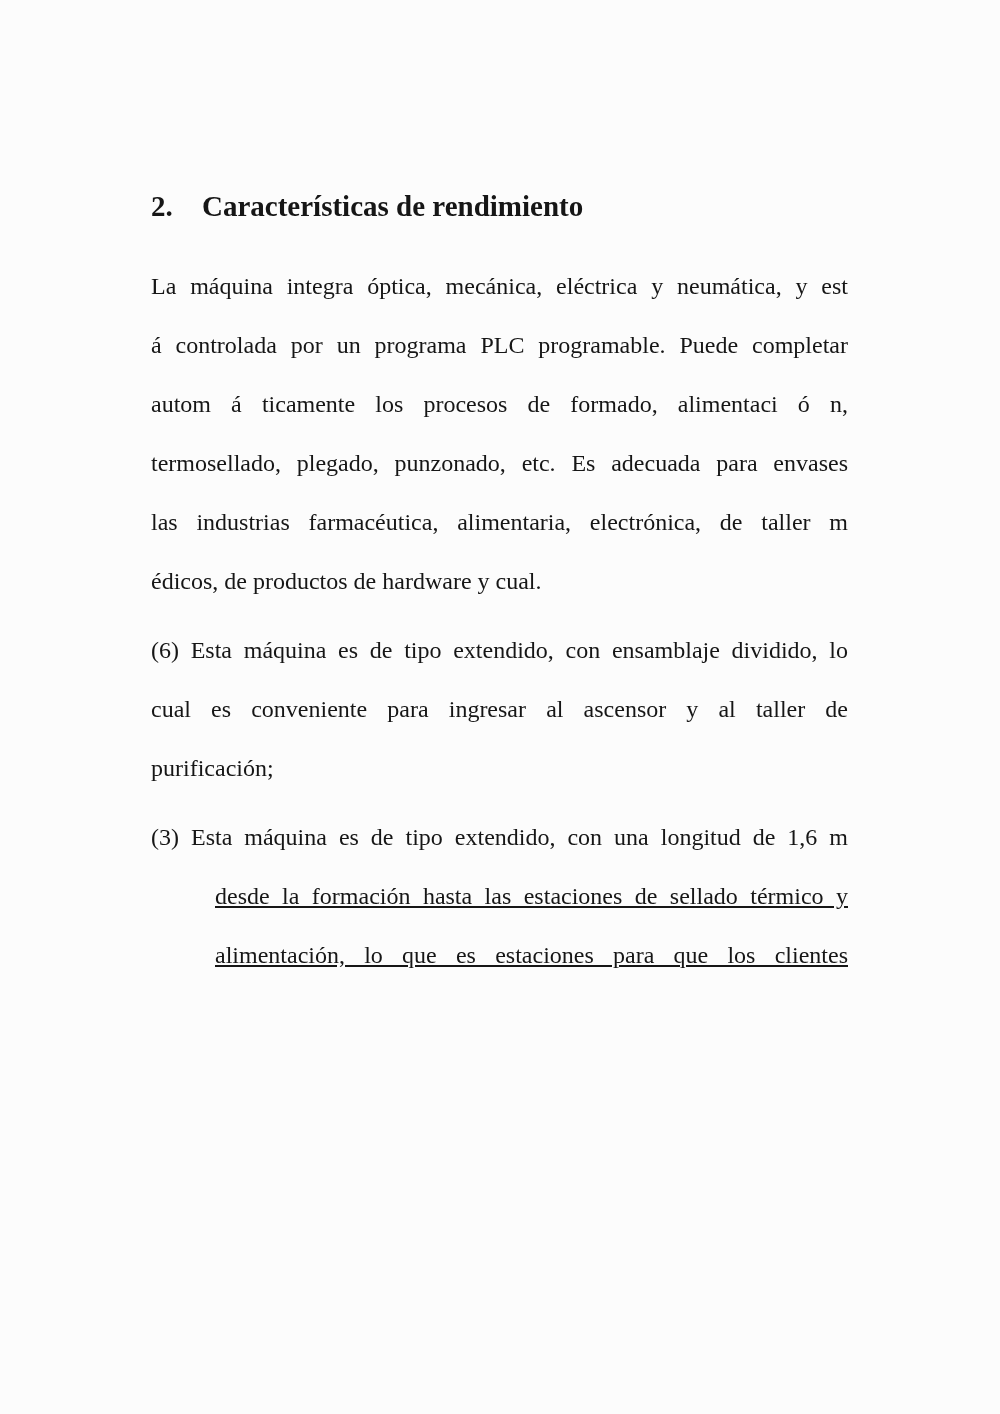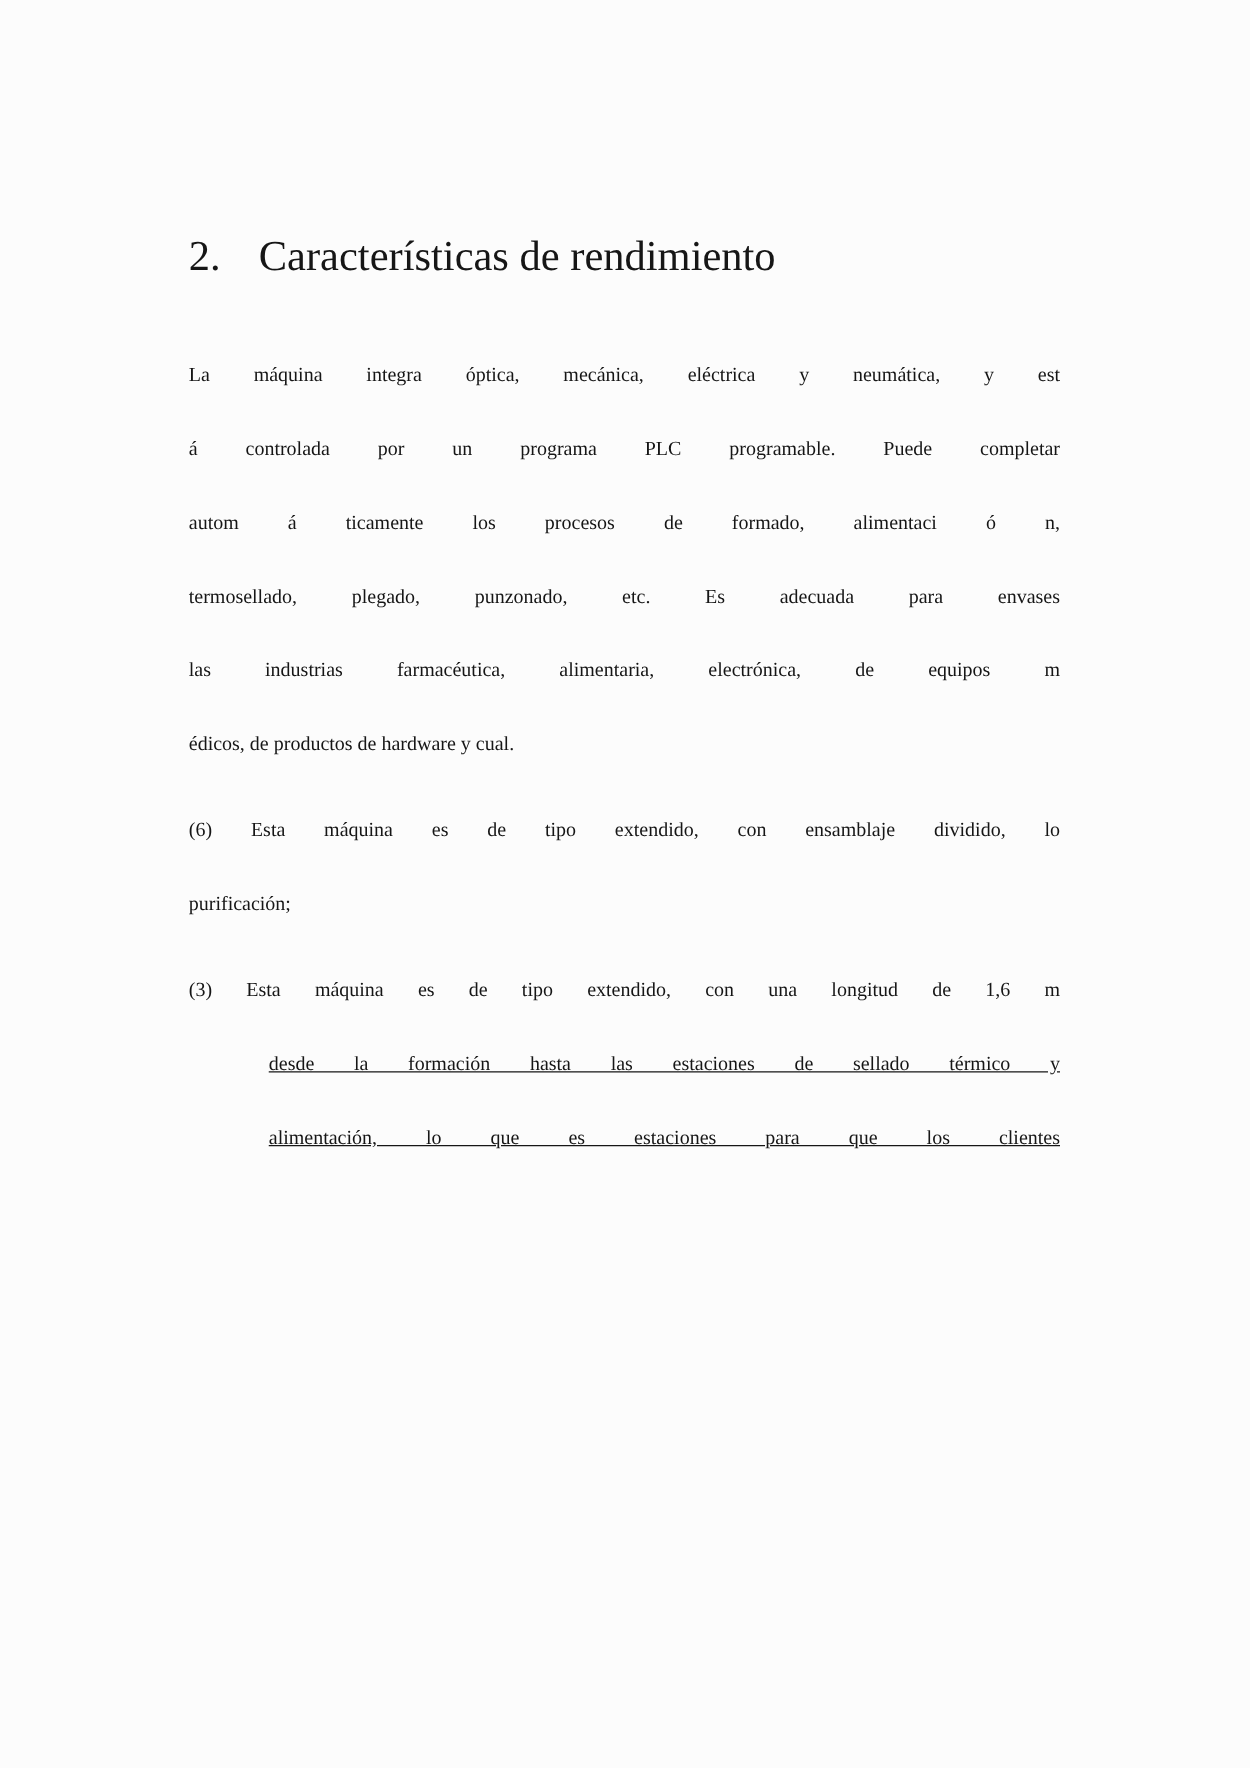--- a/index.html
+++ b/index.html
@@ -13,38 +13,38 @@
     height: 1414px;
     margin: 0 auto;
     background: #fcfcfc;
     box-sizing: border-box;
     padding: 187px 152px 0 151px;
     font-family: "Liberation Serif", "DejaVu Serif", serif;
     color: #161616;
     overflow: hidden;
   }
   .heading {
-    margin: 0 0 46px 0;
-    font-size: 34px;
+    margin: 0 0 32px 0;
+    font-size: 29px;
     line-height: 38px;
-    font-weight: normal;
+    font-weight: bold;
     white-space: nowrap;
   }
   .heading-number {
     display: inline-block;
     margin-right: 22px;
   }
   .para {
     margin: 0;
   }
   .para + .para {
     margin-top: 10px;
   }
   .line {
-    font-size: 16px;
+    font-size: 24px;
     line-height: 59px;
     text-align: justify;
     text-align-last: justify;
   }
   .line.left {
     text-align: left;
     text-align-last: left;
   }
   .line.indent {
     padding-left: 64px;
@@ -59,27 +59,28 @@
   <h1 class="heading">
     <span class="heading-number">2.</span>
     <span class="heading-title">Características de rendimiento</span>
   </h1>
 
   <div class="para">
     <div class="line">La máquina integra  óptica, mecánica, eléctrica y neumática, y est</div>
     <div class="line">á  controlada por un programa PLC programable. Puede completar</div>
     <div class="line">autom á ticamente  los  procesos  de  formado,  alimentaci ó n,</div>
     <div class="line">termosellado, plegado, punzonado, etc. Es adecuada para envases</div>
-    <div class="line">las industrias farmacéutica, alimentaria, electrónica, de equipos m</div>
+    <div class="line">las industrias farmacéutica, alimentaria, electrónica, de taller m</div>
     <div class="line left">édicos, de productos de hardware y cual.</div>
   </div>
 
 
   <div class="para">
     <div class="line">(6) Esta máquina es de tipo extendido, con ensamblaje dividido, lo</div>
+    <div class="line">cual  es  conveniente  para  ingresar  al  ascensor  y  al  taller  de</div>
     <div class="line left">purificación;</div>
   </div>
 
   <div class="para">
     <div class="line">(3) Esta máquina es de tipo extendido, con una longitud de 1,6 m</div>
     <div class="line indent">desde la formación hasta las estaciones de sellado térmico y</div>
     <div class="line indent">alimentación,  lo  que  es  estaciones  para  que  los  clientes</div>
   </div>
 
 </div>

